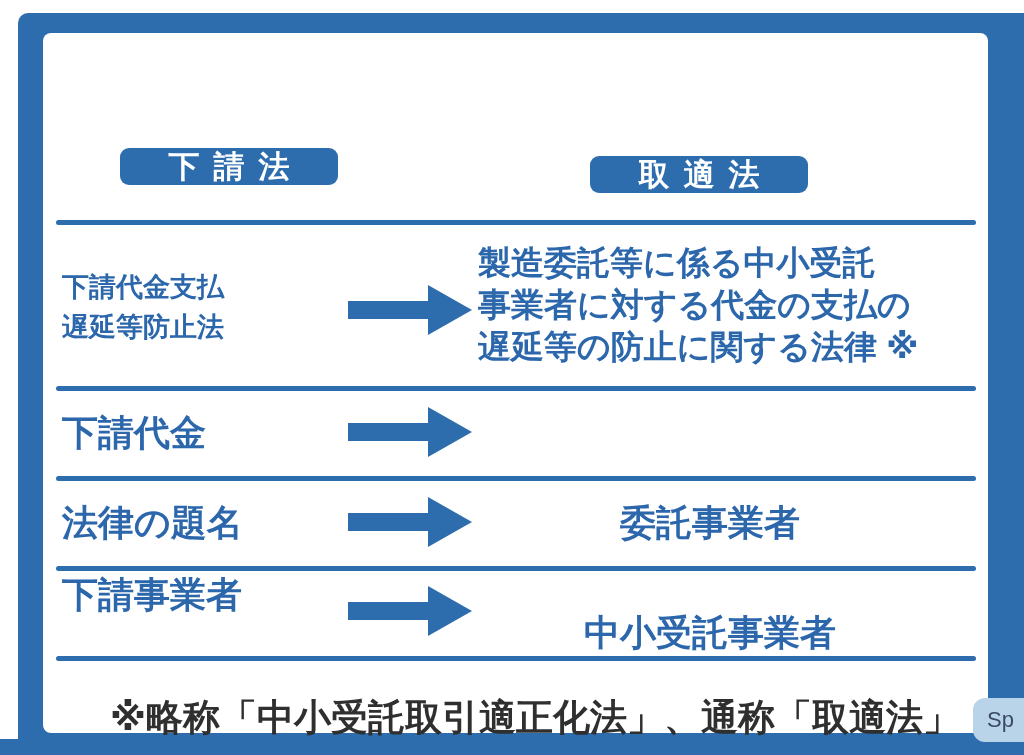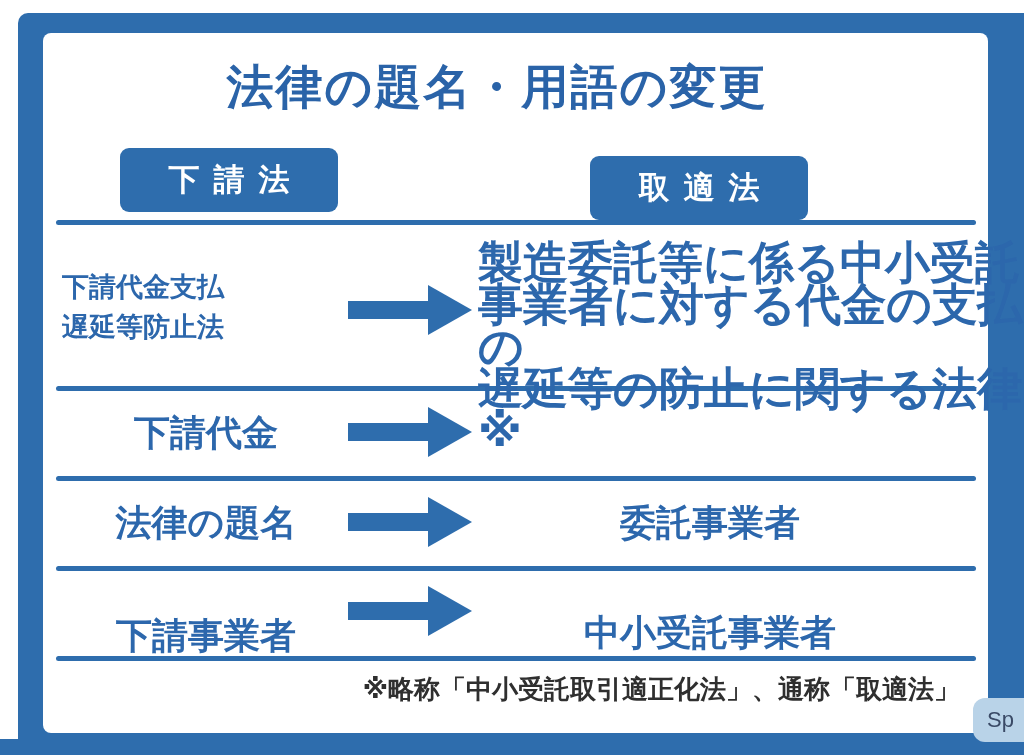--- a/index.html
+++ b/index.html
@@ -14,64 +14,63 @@
   
   .frame{position:absolute;left:18px;top:13px;right:-2px;bottom:-2px;
     background:var(--blue);border-radius:10px 0 0 0;}
   .frame-notch{position:absolute;left:0;bottom:0;width:20px;height:16px;background:var(--blue);}
   .card{position:absolute;left:43px;top:33px;width:945px;height:700px;
     background:#fff;border-radius:8px;}
 
   .title{position:absolute;left:0;right:30px;top:56px;text-align:center;
     font-size:47px;font-weight:900;color:var(--titleblue);letter-spacing:2px;}
 
-  .badge{position:absolute;height:64px;background:var(--blue);border-radius:9px;
+  .badge{position:absolute;height:37px;background:var(--blue);border-radius:9px;
     color:#fff;font-weight:800;font-size:31px;letter-spacing:14px;
     display:flex;align-items:center;justify-content:center;padding-left:14px;box-sizing:border-box;}
   .badge-old{left:120px;top:148px;width:218px;}
   .badge-new{left:590px;top:156px;width:218px;}
 
   .divider{position:absolute;left:56px;width:920px;height:5px;
     background:var(--blue);border-radius:3px;}
 
   .jp{position:absolute;color:var(--textblue);font-weight:800;white-space:pre-line;}
   .old-1{left:62px;top:267px;width:288px;text-align:left;font-size:27px;line-height:40px;}
-  .new-1{left:478px;top:242px;font-size:45px;line-height:42px;text-align:left;}
-  .cell{width:288px;text-align:center;font-size:36px;line-height:38px;}
+  .new-1{left:478px;top:242px;font-size:33px;line-height:42px;text-align:left;}
+  .cell{width:288px;text-align:left;font-size:36px;line-height:38px;}
   .cellr{width:460px;text-align:center;font-size:36px;line-height:38px;}
   .old-2{left:62px;top:414px;}  .new-2{left:480px;top:414px;}
   .old-3{left:62px;top:504px;}  .new-3{left:480px;top:504px;font-family:Liberation Serif, serif;}
-  .old-4{left:62px;top:617px;}  .new-4{left:480px;top:614px;}
+  .old-4{left:62px;top:576px;}  .new-4{left:480px;top:614px;}
 
   .arrow{position:absolute;display:flex;align-items:center;}
   .arrow .shaft{width:80px;height:18px;background:var(--blue);}
   .arrow .head{width:0;height:0;border-left:44px solid var(--blue);
     border-top:25px solid transparent;border-bottom:25px solid transparent;}
   .arrow-1{left:348px;top:285px;}
   .arrow-2{left:348px;top:407px;}
   .arrow-3{left:348px;top:497px;}
   .arrow-4{left:348px;top:586px;}
 
-  .footnote{position:absolute;right:64px;top:672px;font-size:26px;font-weight:800;
+  .footnote{position:absolute;right:64px;top:693px;font-size:37px;font-weight:800;
     color:var(--dark);letter-spacing:0;}
 
   .speed-pill{position:absolute;left:973px;top:698px;width:62px;height:44px;
     background:var(--pillbg);border-radius:12px 0 0 12px;display:flex;align-items:center;
     padding-left:14px;box-sizing:border-box;font-size:22px;color:var(--pilltext);z-index:6;}
 </style>
 </head>
 <body>
 
 <div class="stage">
 
   <div class="frame"></div>
   <div class="frame-notch"></div>
   <div class="card"></div>
 
-  <div class="title">法律の題名・用語の変更</div>
 
   <div class="badge badge-old">下請法</div>
   <div class="badge badge-new">取適法</div>
 
   <div class="divider" style="top:220px"></div>
   <div class="divider" style="top:386px"></div>
   <div class="divider" style="top:476px"></div>
   <div class="divider" style="top:566px"></div>
   <div class="divider" style="top:656px"></div>
 

